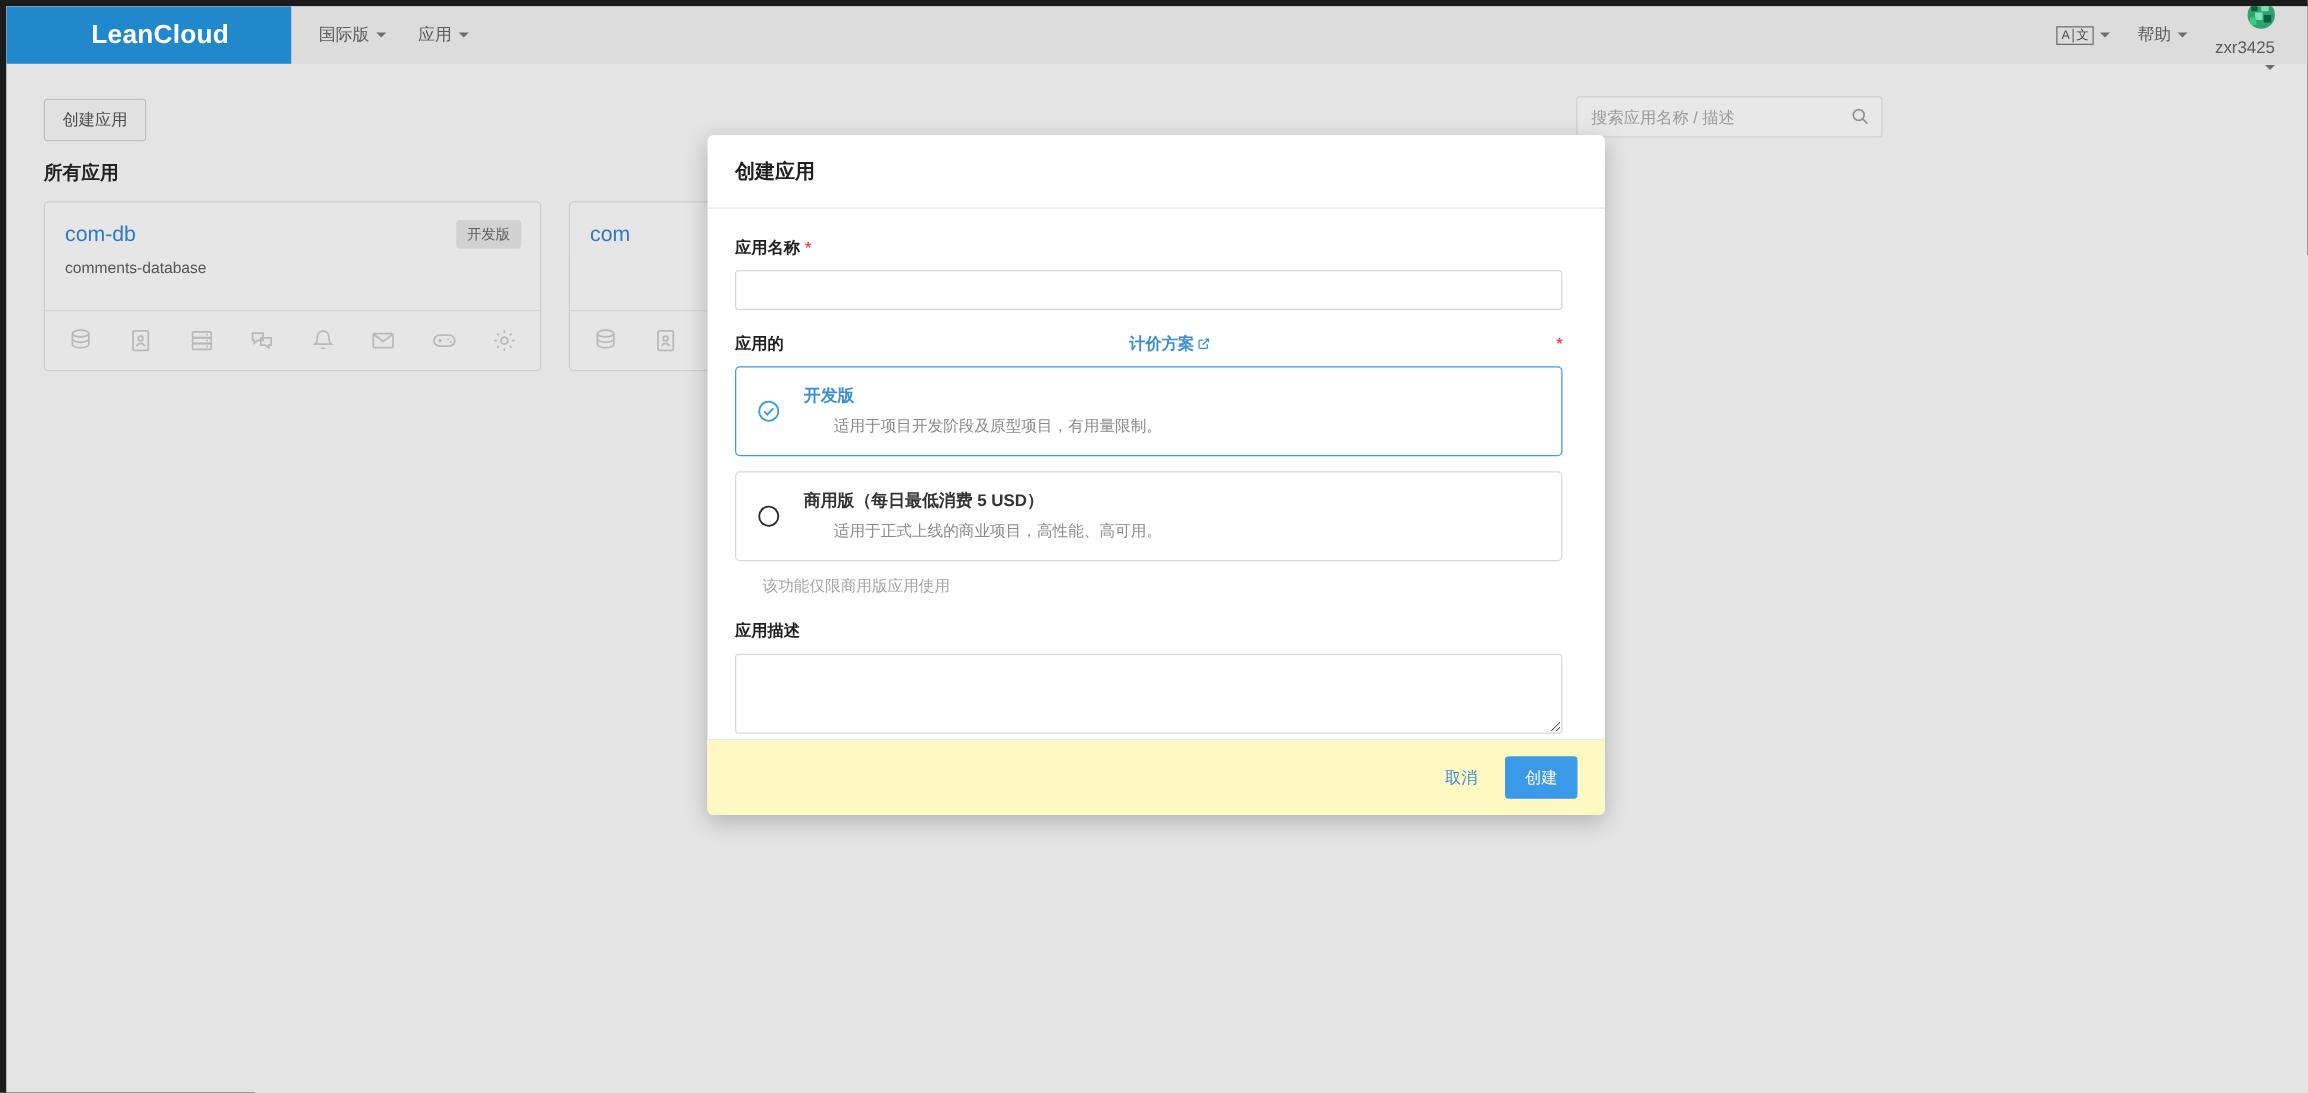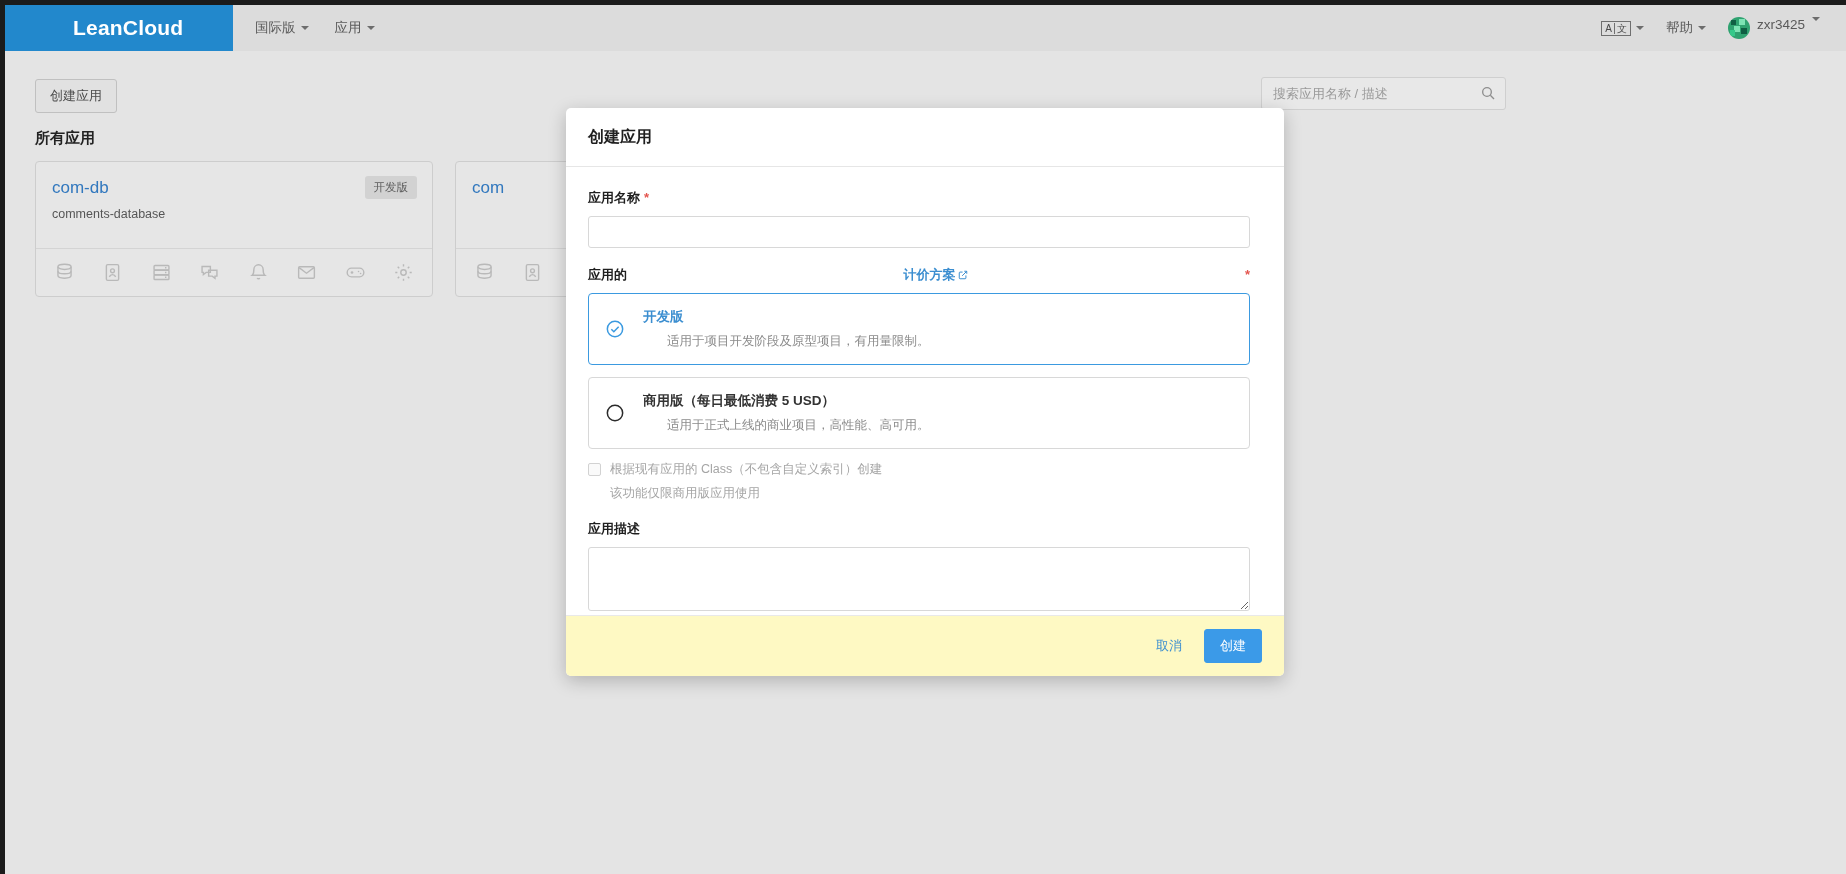--- a/index.html
+++ b/index.html
@@ -54,21 +54,21 @@
     display: flex; align-items: center; gap: 5px; cursor: pointer;
   }
   .lang-glyph {
     border: 1px solid #6f6f6f; color: #4a4a4a;
     font-size: 10px; line-height: 11px;
     padding: 1px 3px; display: flex; gap: 2px;
     background: #dcdcdc;
   }
   .lang-glyph span { display: inline-block; }
   .lang-glyph .sep { border-left: 1px solid #6f6f6f; padding-left: 2px; }
-  .user-box { display: flex; align-items: flex-start; gap: 7px; cursor: pointer; }
+  .user-box { display: flex; align-items: flex-end; gap: 7px; cursor: pointer; flex-direction: column; }
   .avatar {
     width: 22px; height: 22px; border-radius: 50%;
     background: #2fa270; position: relative; overflow: hidden;
     flex: none;
   }
   .avatar i { position: absolute; display: block; background: #0f5e43; }
   .avatar i.a { left: 3px;  top: 3px;  width: 5px; height: 5px; }
   .avatar i.b { left: 11px; top: 2px;  width: 6px; height: 6px; background: #7de3b4; }
   .avatar i.c { left: 6px;  top: 9px;  width: 6px; height: 6px; background: #7de3b4; }
   .avatar i.d { left: 13px; top: 11px; width: 6px; height: 6px; }
@@ -420,24 +420,20 @@
             <svg class="radio-mark" viewBox="0 0 24 24" fill="none" stroke="#2b2b2b" stroke-width="1.8">
               <circle cx="12" cy="12" r="9.2"></circle>
             </svg>
             <div>
               <div class="ptitle">商用版（每日最低消费 5 USD）</div>
               <div class="pdesc">适用于正式上线的商业项目，高性能、高可用。</div>
             </div>
           </div>
         </div>
 
-        <div class="check-row">
-          <span class="checkbox"></span>
-          <span class="check-label">根据现有应用的 Class（不包含自定义索引）创建</span>
-        </div>
         <div class="check-sub">该功能仅限商用版应用使用</div>
 
         <div class="field-label" style="margin-top:18px;">
           <span>应用描述</span>
         </div>
         <textarea class="textarea-field" style=""></textarea>
       </div>
 
       <div class="modal-footer">
         <button class="btn-cancel">取消</button>

